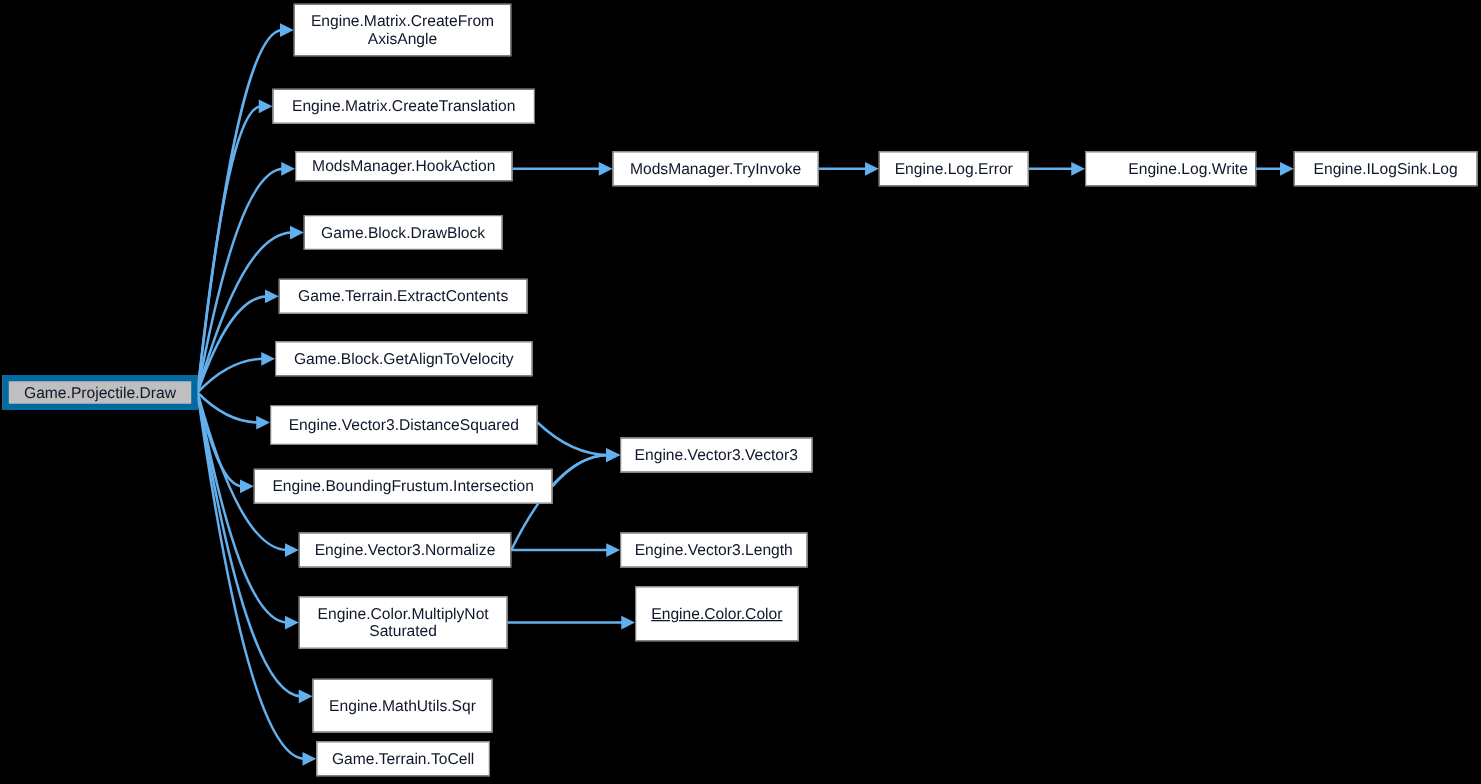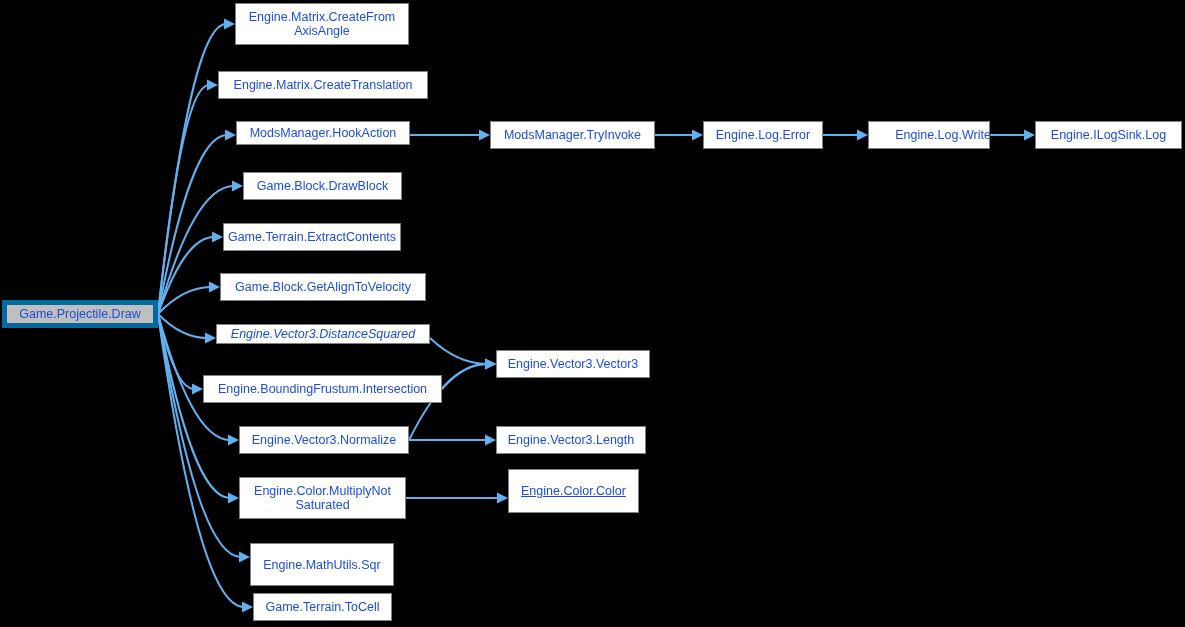--- a/index.html
+++ b/index.html
@@ -20,21 +20,21 @@
     left: 0;
     top: 0;
     width: 1185px;
     height: 627px;
   }
   .node {
     position: absolute;
     box-sizing: border-box;
     background: #ffffff;
     border: 1px solid #808080;
-    color: #1d4ed8;
+    color: #0f172a;
     font-size: 12.5px;
     line-height: 14px;
     display: flex;
     align-items: center;
     justify-content: center;
     text-align: center;
     white-space: pre-line;
     letter-spacing: 0px;
     z-index: 2;
   }
@@ -134,26 +134,26 @@
       </g>
     </svg>
   <div id="nodes-layer">
       <div class="node root" style="left: 2px; top: 300px; width: 156px; height: 28px;">Game.Projectile.Draw</div>
       <div class="node" style="left: 235px; top: 3px; width: 174px; height: 42px;">Engine.Matrix.CreateFrom
 AxisAngle</div>
       <div class="node" style="left: 218px; top: 71px; width: 210px; height: 28px;">Engine.Matrix.CreateTranslation</div>
       <div class="node" style="left: 236px; top: 121px; width: 174px; height: 24px;">ModsManager.HookAction</div>
       <div class="node" style="left: 490px; top: 121px; width: 165px; height: 28px;">ModsManager.TryInvoke</div>
       <div class="node" style="left: 703px; top: 121px; width: 120px; height: 28px;">Engine.Log.Error</div>
-      <div class="node" style="left: 868px; top: 121px; width: 122px; height: 28px; padding-left: 28px;">Engine.Log.Write</div>
+      <div class="node" style="left: 868px; top: 121px; width: 137px; height: 28px; padding-left: 28px;">Engine.Log.Write</div>
       <div class="node" style="left: 1035px; top: 121px; width: 147px; height: 28px;">Engine.ILogSink.Log</div>
       <div class="node" style="left: 243px; top: 172px; width: 159px; height: 28px;">Game.Block.DrawBlock</div>
-      <div class="node" style="left: 223px; top: 223px; width: 178px; height: 28px;">Game.Terrain.ExtractContents</div>
+      <div class="node" style="left: 223px; top: 223px; width: 199px; height: 28px;">Game.Terrain.ExtractContents</div>
       <div class="node" style="left: 220px; top: 273px; width: 206px; height: 28px;">Game.Block.GetAlignToVelocity</div>
-      <div class="node" style="left: 216px; top: 324px; width: 214px; height: 20px; font-style: italic;">Engine.Vector3.DistanceSquared</div>
+      <div class="node" style="left: 216px; top: 324px; width: 214px; height: 32px;">Engine.Vector3.DistanceSquared</div>
       <div class="node" style="left: 203px; top: 375px; width: 239px; height: 28px;">Engine.BoundingFrustum.Intersection</div>
       <div class="node" style="left: 239px; top: 426px; width: 170px; height: 28px;">Engine.Vector3.Normalize</div>
       <div class="node" style="left: 496px; top: 350px; width: 154px; height: 28px;">Engine.Vector3.Vector3</div>
       <div class="node" style="left: 496px; top: 426px; width: 150px; height: 28px;">Engine.Vector3.Length</div>
       <div class="node" style="left: 239px; top: 477px; width: 167px; height: 42px;">Engine.Color.MultiplyNot
 Saturated</div>
       <div class="node" style="left: 508px; top: 469px; width: 131px; height: 44px; text-decoration: underline;">Engine.Color.Color</div>
       <div class="node" style="left: 250px; top: 543px; width: 144px; height: 43px;">Engine.MathUtils.Sqr</div>
       <div class="node" style="left: 253px; top: 593px; width: 139px; height: 28px;">Game.Terrain.ToCell</div>
     </div>

